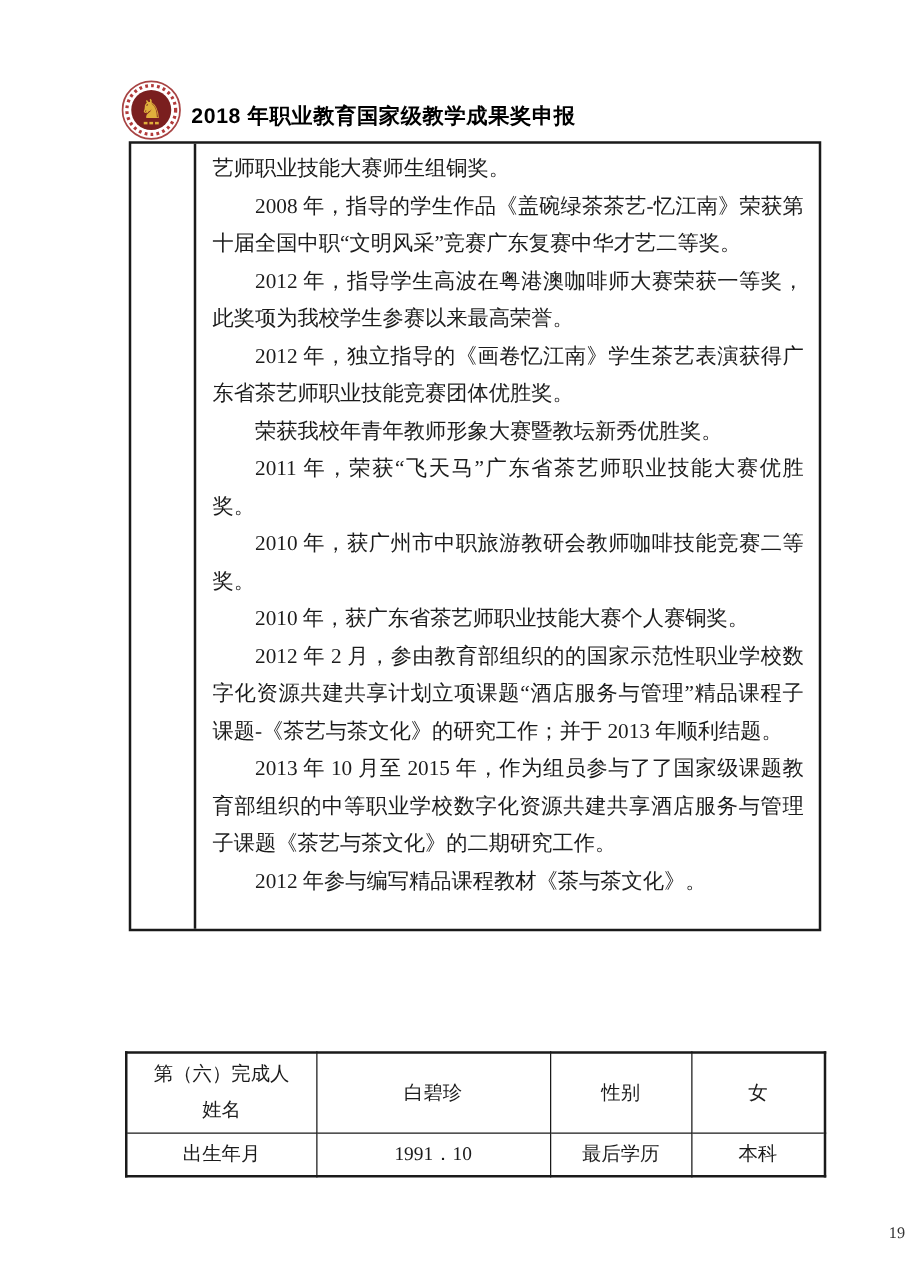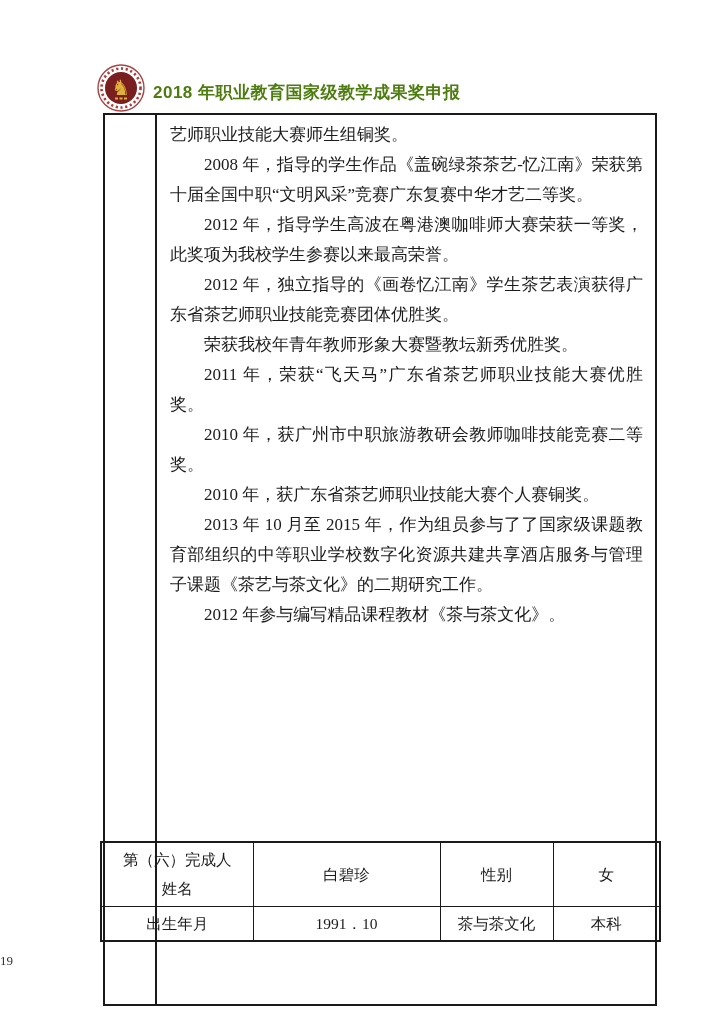--- a/index.html
+++ b/index.html
@@ -7,27 +7,27 @@
     position:relative; width:724px; height:1024px; background:#ffffff;
     font-family:"Liberation Serif","DejaVu Serif",serif; color:#1b1b1b;
     overflow:hidden;
   }
 
   
   .header { position:absolute; left:97px; top:64px; display:flex; align-items:center; }
   .logo { width:48px; height:48px; flex-shrink:0; }
   .title {
     font-family:"Liberation Sans","DejaVu Sans",sans-serif;
-    font-weight:bold; font-size:17px; color:#4d7c0f;
+    font-weight:bold; font-size:17px; color:#000000;
     letter-spacing:0.5px; margin-left:8px; padding-top:8px; white-space:nowrap;
   }
 
   
   .main-table {
-    position:absolute; left:103px; top:113px; width:554px; height:893px;
+    position:absolute; left:103px; top:113px; width:554px; height:632px;
     border:2px solid #1a1a1a; box-sizing:border-box; display:flex;
   }
   .stub-col { width:50px; flex-shrink:0; border-right:2px solid #1a1a1a; }
   .content-cell { flex:1; padding:5px 12px 6px 13px; overflow:hidden; }
 
   .para {
     font-size:17px; line-height:30px; text-align:justify; color:#1b1b1b;
     word-break:break-all;
   }
   .para.indent { text-indent:2em; }
@@ -41,22 +41,22 @@
     border:1.5px solid #1a1a1a; text-align:center; vertical-align:middle;
     font-size:15.5px; color:#1b1b1b; line-height:1.9; padding:2px 14px;
     box-sizing:border-box;
   }
   .col1 { width:152px; } .col2 { width:187px; } .col3 { width:113px; } .col4 { width:107px; }
   .row-tall td { height:56px; }
   .row-short td { height:31px;text-align:center; }
 
   
   .page-num {
-    position:absolute; top:953px; left:0; width:100%;
-    text-align:left; font-size:13px; color:#333;
+    position:absolute; top:978px; left:0; width:100%;
+    text-align:right; font-size:13px; color:#333;
   }
 </style>
 </head>
 <body>
 
 <div class="page">
 
   <div class="header">
     <svg class="logo" viewBox="0 0 48 48" aria-hidden="true">
       <circle cx="24" cy="24" r="23" fill="#ffffff" stroke="#a84444" stroke-width="1.4"></circle>
@@ -77,38 +77,39 @@
     <div class="content-cell">
 
       <div class="para">艺师职业技能大赛师生组铜奖。</div>
       <div class="para indent">2008 年，指导的学生作品《盖碗绿茶茶艺-忆江南》荣获第十届全国中职“文明风采”竞赛广东复赛中华才艺二等奖。</div>
       <div class="para indent">2012 年，指导学生高波在粤港澳咖啡师大赛荣获一等奖，此奖项为我校学生参赛以来最高荣誉。</div>
       <div class="para indent">2012 年，独立指导的《画卷忆江南》学生茶艺表演获得广东省茶艺师职业技能竞赛团体优胜奖。</div>
       <div class="para indent">荣获我校年青年教师形象大赛暨教坛新秀优胜奖。</div>
       <div class="para indent">2011 年，荣获“飞天马”广东省茶艺师职业技能大赛优胜奖。</div>
       <div class="para indent">2010 年，获广州市中职旅游教研会教师咖啡技能竞赛二等奖。</div>
       <div class="para indent">2010 年，获广东省茶艺师职业技能大赛个人赛铜奖。</div>
+      <div class="para indent">2012 年 2 月，参由教育部组织的的国家示范性职业学校数字化资源共建共享计划立项课题“酒店服务与管理”精品课程子课题-《茶艺与茶文化》的研究工作；并于 2013 年顺利结题。</div>
       <div class="para indent">2013 年 10 月至 2015 年，作为组员参与了了国家级课题教育部组织的中等职业学校数字化资源共建共享酒店服务与管理子课题《茶艺与茶文化》的二期研究工作。</div>
       <div class="para indent">2012 年参与编写精品课程教材《茶与茶文化》。</div>
 
     </div>
   </div>
 
   <table class="bottom-table">
     <tbody>
         <tr class="row-tall">
       <td class="col1">第（六）完成人 姓名</td>
       <td class="col2">白碧珍</td>
       <td class="col3">性别</td>
       <td class="col4">女</td>
     </tr>
     <tr class="row-short">
       <td class="col1">出生年月</td>
       <td class="col2">1991．10</td>
-      <td class="col3">茶与茶文化</td>
+      <td class="col3">最后学历</td>
       <td class="col4">本科</td>
     </tr>
   </tbody>
     </table>
 
   <div class="page-num">19</div>
 
 </div>
 
 </body></html>

